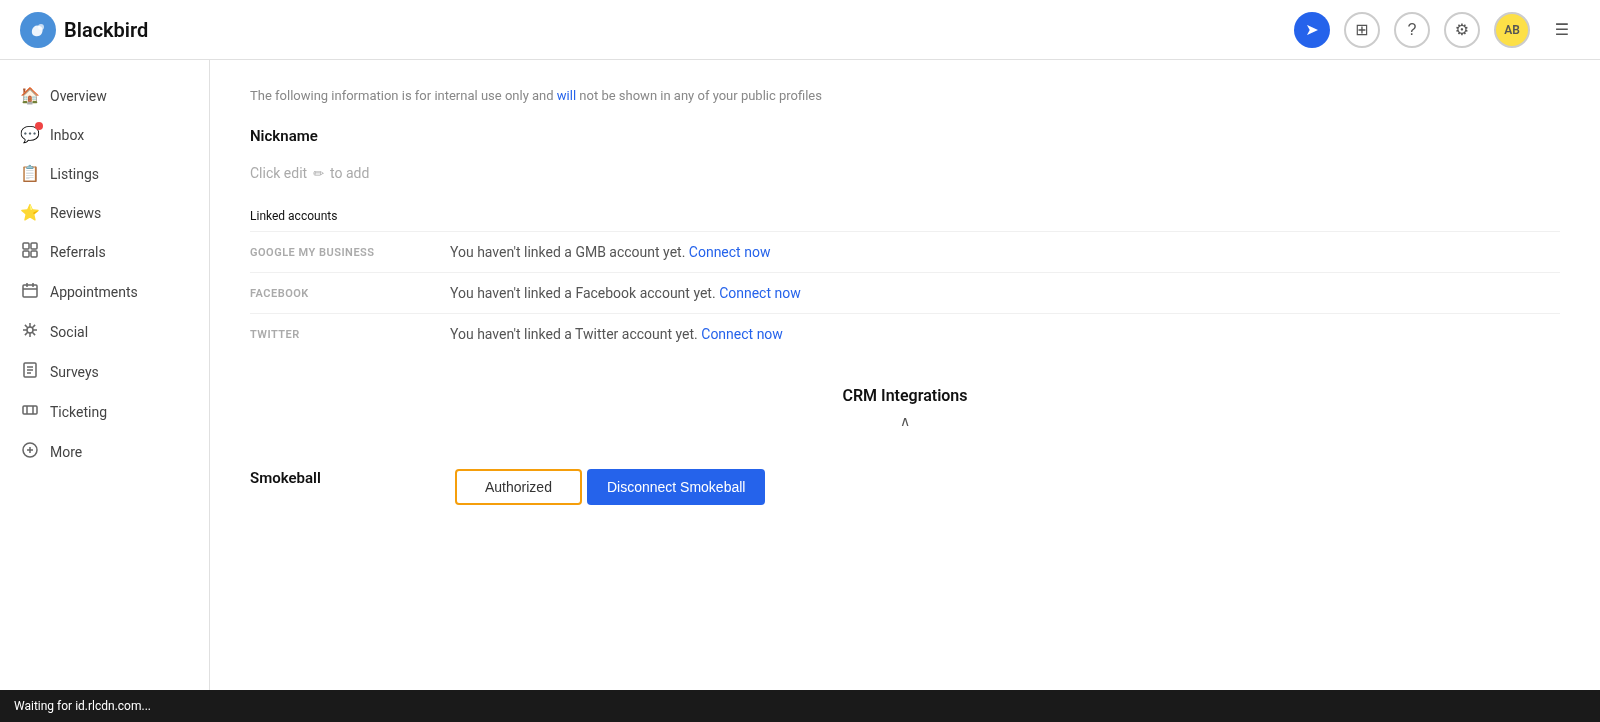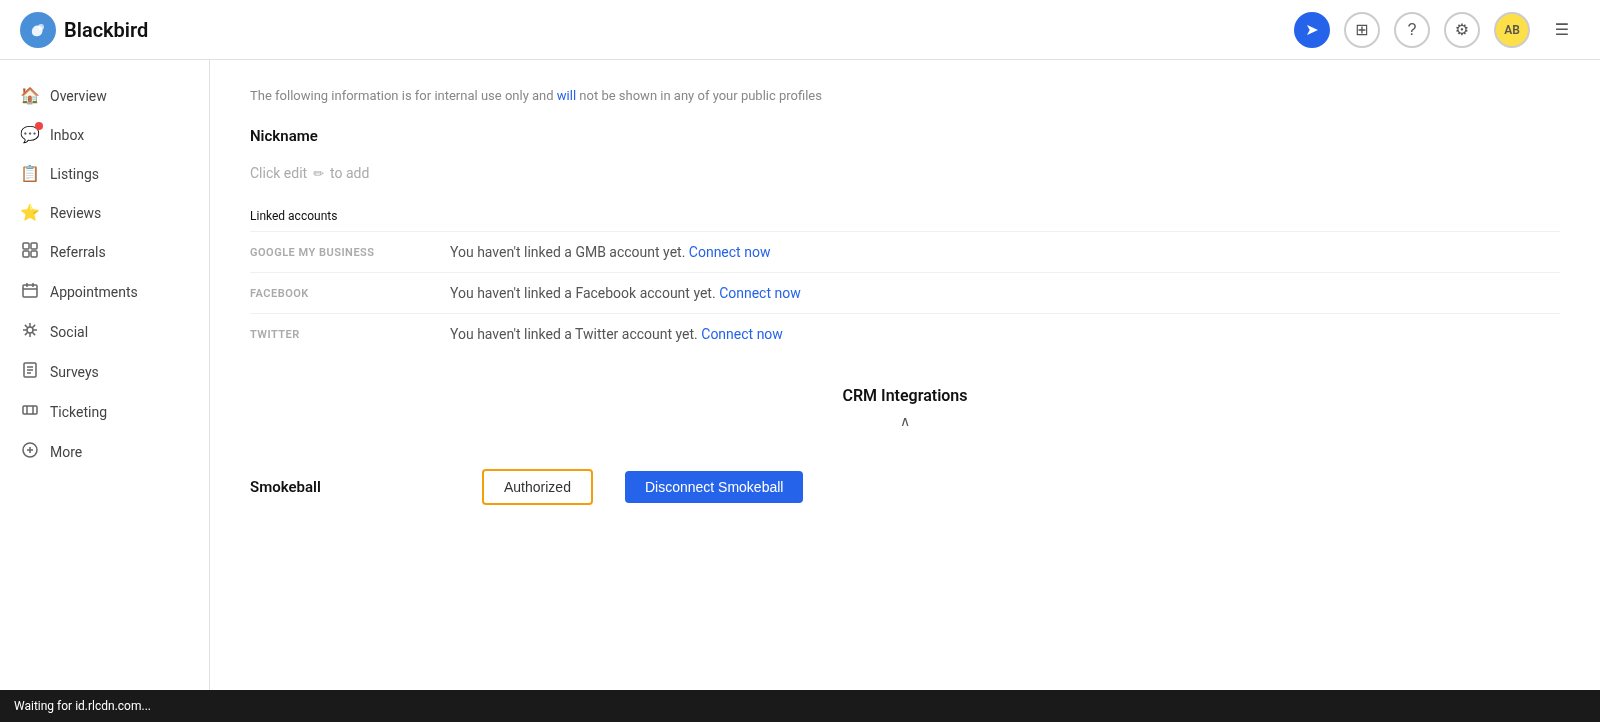--- a/index.html
+++ b/index.html
@@ -67,25 +67,25 @@
     .linked-account-label { width: 200px; font-size: 11px; font-weight: 600; color: #aaa; letter-spacing: 0.5px; text-transform: uppercase; }
     .linked-account-value { font-size: 14px; color: #555; }
     .linked-account-value a { color: #2563eb; text-decoration: none; }
 
     
     .crm-section { margin-top: 32px; }
     .crm-header { display: flex; align-items: center; gap: 8px; margin-bottom: 24px; flex-direction: column; }
     .crm-title { font-size: 16px; font-weight: 600; color: #111; }
     .chevron-icon { font-size: 14px; color: #555; }
 
-    .crm-row { display: flex; align-items: center; gap: 32px; padding: 16px 0; }
+    .crm-row { display: flex; gap: 5px; padding: 16px 0; }
     .crm-name { font-size: 15px; font-weight: 600; color: #111; min-width: 200px; }
 
     .authorized-btn {
-      padding: 8px 20px; border: 2px solid #f59e0b; background: #fff; color: #333;
+      padding: 8px 28px; border: 2px solid #f59e0b; background: #fff; color: #333;
       font-size: 14px; font-weight: 500; border-radius: 4px; cursor: pointer;
     }
     .disconnect-btn {
       padding: 8px 20px; background: #2563eb; color: #fff;
       border: none; font-size: 14px; font-weight: 500; border-radius: 4px; cursor: pointer;
     }
 
     
     .status-bar {
       position: fixed; bottom: 0; left: 0; right: 0; height: 28px;

